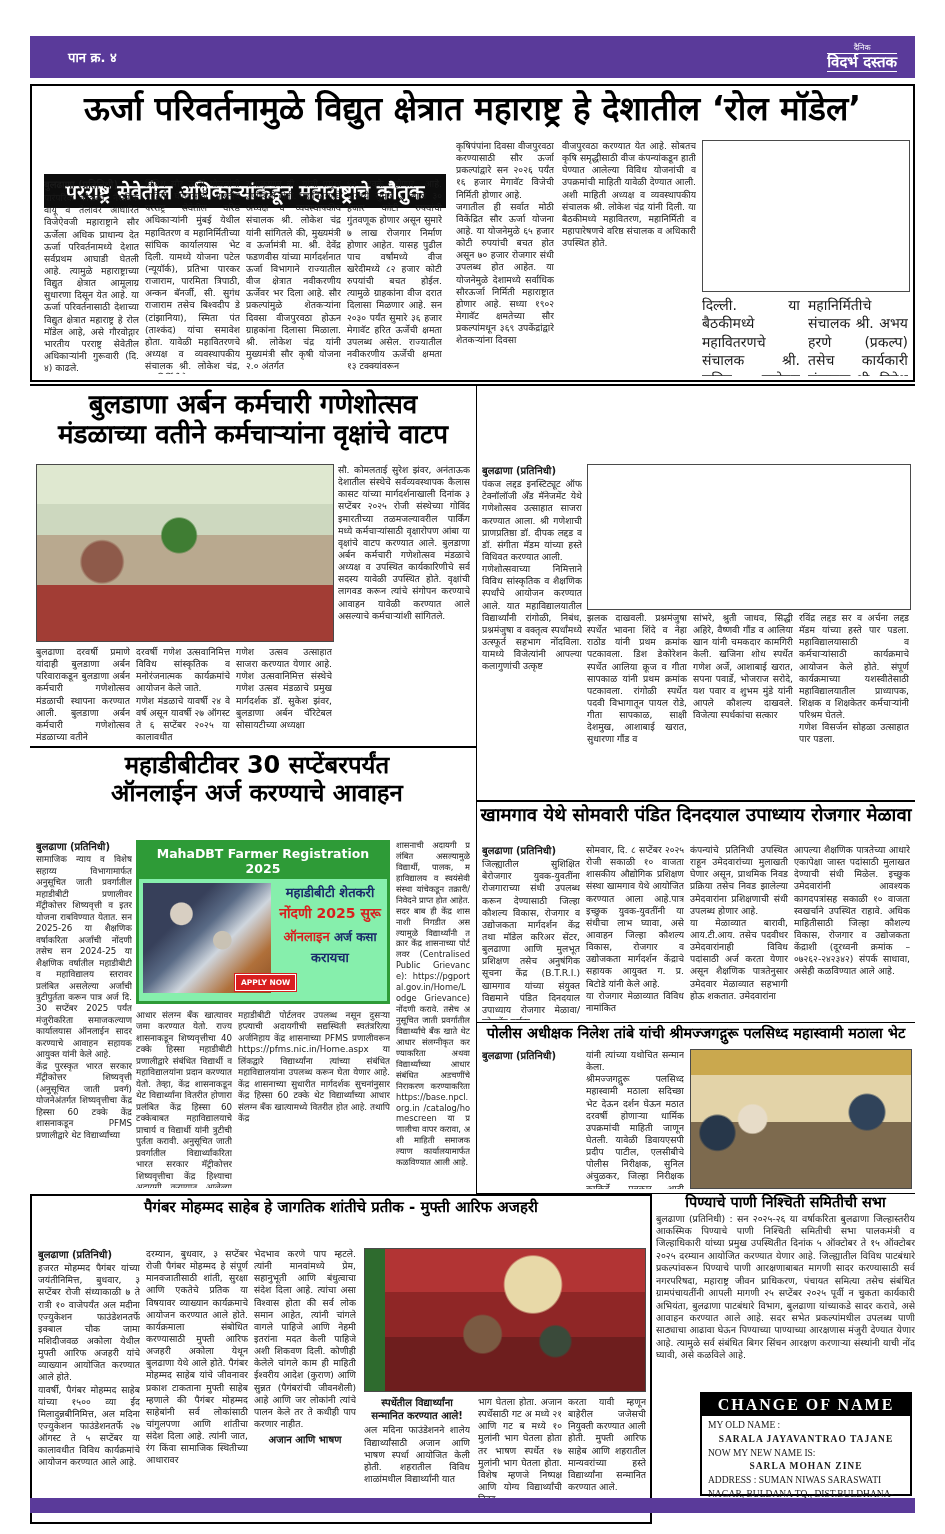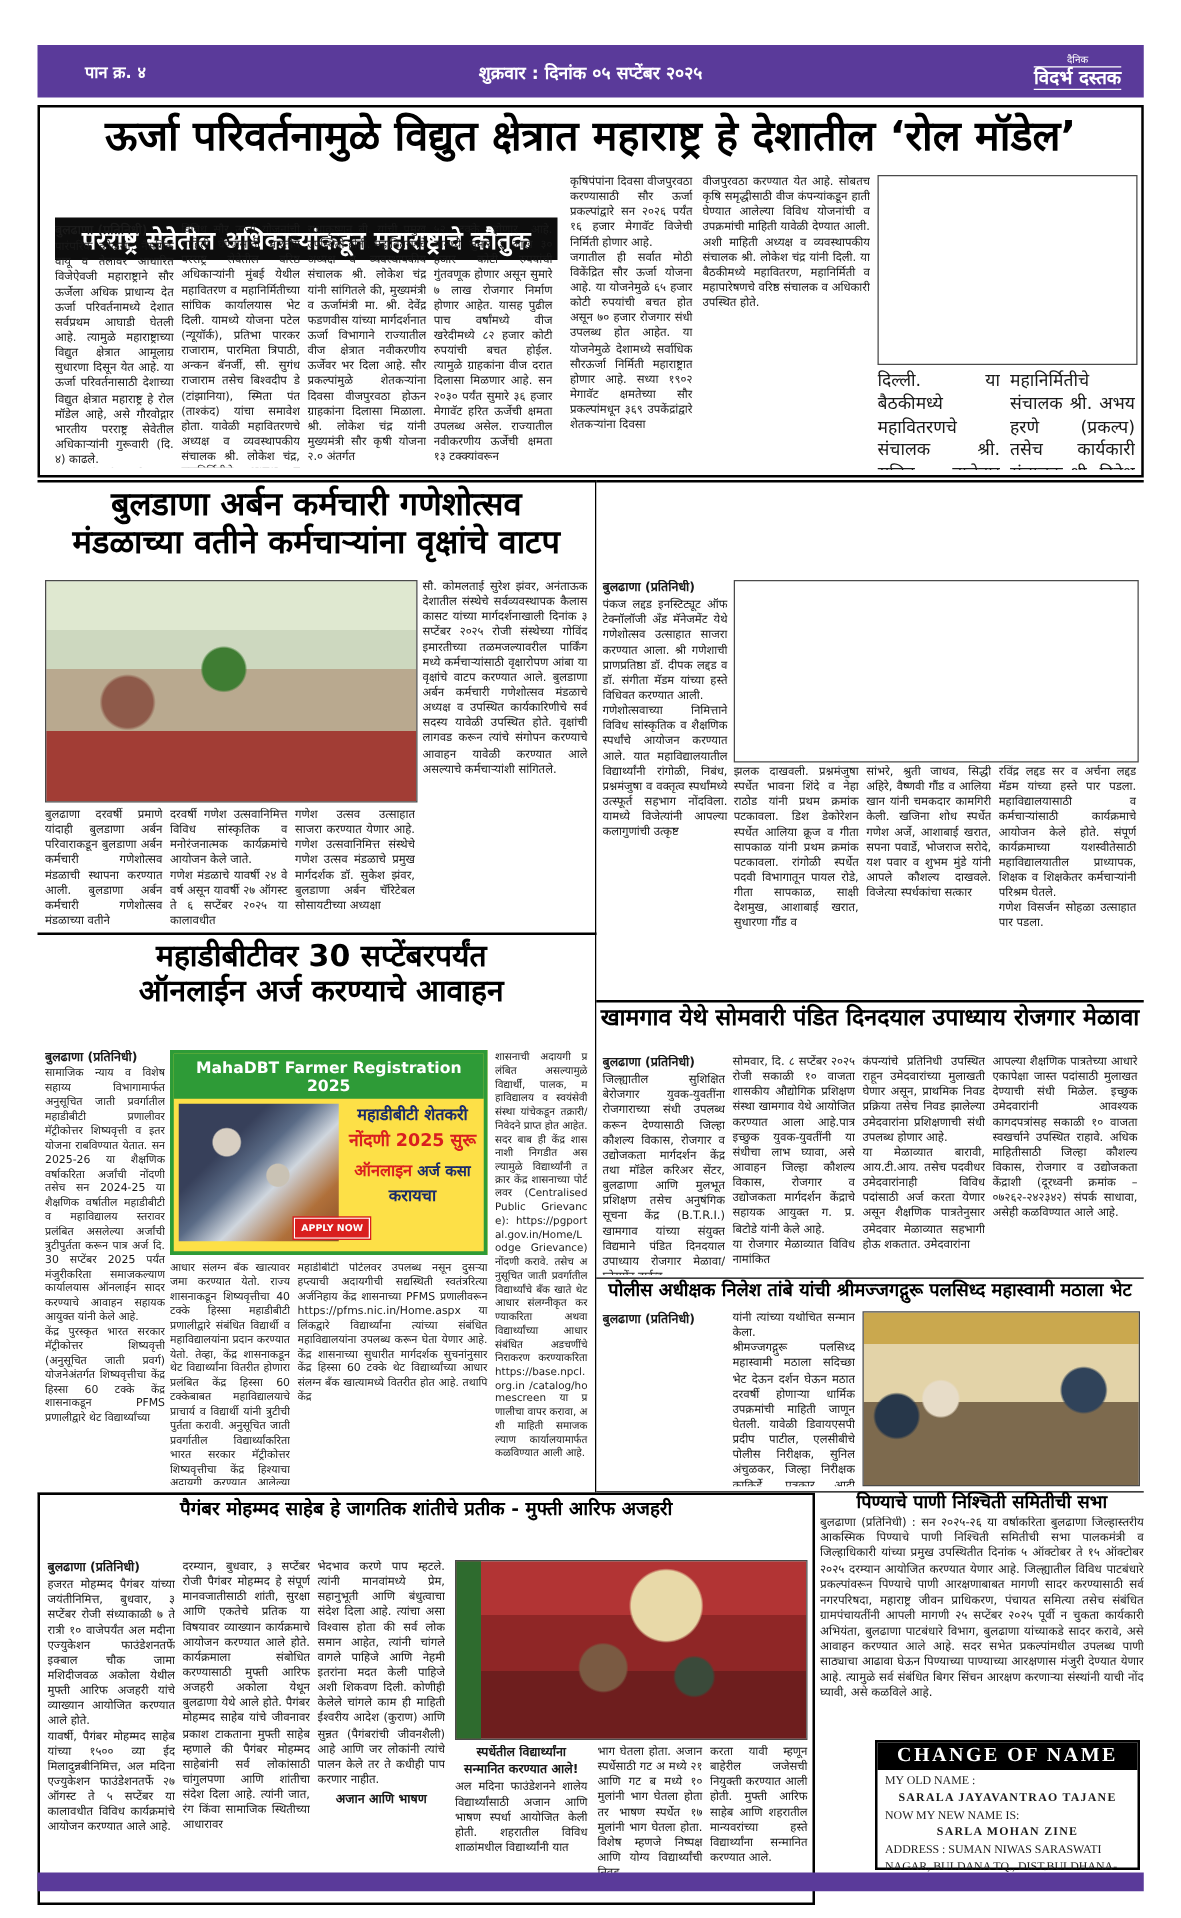--- a/index.html
+++ b/index.html
@@ -16,21 +16,21 @@
   .frame{border:2px solid #000;background:#fff;}
   .h-big{font-weight:bold;text-align:center;color:#000;line-height:1.15;}
   .revbox{background:#0d0d0d;color:#fff;font-weight:bold;text-align:center;display:flex;align-items:center;justify-content:center;margin-top:36px;}
   .col{font-size:9.2px;line-height:1.32;text-align:justify;overflow:hidden;}
   .coltext{white-space:pre-line;}
   .dl{font-weight:bold;font-size:10px;margin-bottom:1px;}
   .photo{border:1px solid #4a4a4a;}
   .cap{font-size:14px;line-height:1.32;text-align:justify;overflow:hidden;}
   .crosshead{font-weight:bold;text-align:center;font-size:10px;margin-top:3px;}
   
-  #dbt{border:3px solid #2e9b37;background:#fde047;box-sizing:border-box;}
+  #dbt{border:3px solid #2e9b37;background:#86efac;box-sizing:border-box;}
   #dbt .head{background:#2e9b37;color:#fff;font-weight:bold;text-align:center;font-size:12.5px;padding:3px 0;}
   #dbt .bod{position:relative;height:118px;}
   #dbt .pic{position:absolute;left:4px;top:4px;width:128px;height:110px;background:
       radial-gradient(circle at 30% 28%,#d8cfc2 0 9%,rgba(0,0,0,0) 10%),
       radial-gradient(circle at 62% 52%,#c9c2b4 0 9%,rgba(0,0,0,0) 10%),
       linear-gradient(135deg,#37405a 0 30%,#5a6b86 45%,#cfd6de 60%,#b0703a 80%,#8c4f24);}
   #dbt .txt{position:absolute;left:138px;top:4px;right:4px;text-align:center;line-height:1.5;}
   #dbt .l1{color:#1a2a6b;font-weight:bold;font-size:13px;}
   #dbt .l2{color:#d91f1f;font-weight:bold;font-size:14px;}
   #dbt .l3a{color:#d91f1f;font-weight:bold;font-size:13px;}
@@ -44,21 +44,20 @@
   #conbox .nm{font-weight:bold;text-align:center;letter-spacing:1px;}
   #footerbar{left:30px;top:1498px;width:885px;height:15px;background:#5a3a9a;}
 </style>
 </head>
 <body>
 
 <div id="page">
 
   <div class="abs" id="topbar">
     <span class="pageno">पान क्र. ४</span>
-    <span class="dateline-c">शुक्रवार : दिनांक ०५ सप्टेंबर २०२५</span>
     <span class="paper">
       <span class="small">दैनिक</span>
       <span class="big">विदर्भ दस्तक</span>
     </span>
   </div>
 
   <div class="abs frame" style="left:30px;top:84px;width:881px;height:294px;">
     <div class="abs h-big" style="left:0;top:4px;width:100%;font-size:33px;">ऊर्जा परिवर्तनामुळे विद्युत क्षेत्रात महाराष्ट्र हे देशातील ‘रोल मॉडेल’</div>
     <div class="abs revbox" style="left:12px;top:52px;width:402px;height:34px;font-size:20px;">परराष्ट्र सेवेतील अधिकाऱ्यांकडून महाराष्ट्राचे कौतुक</div>
     <div class="abs col" style="left:12px;top:92px;width:95px;height:196px;">

